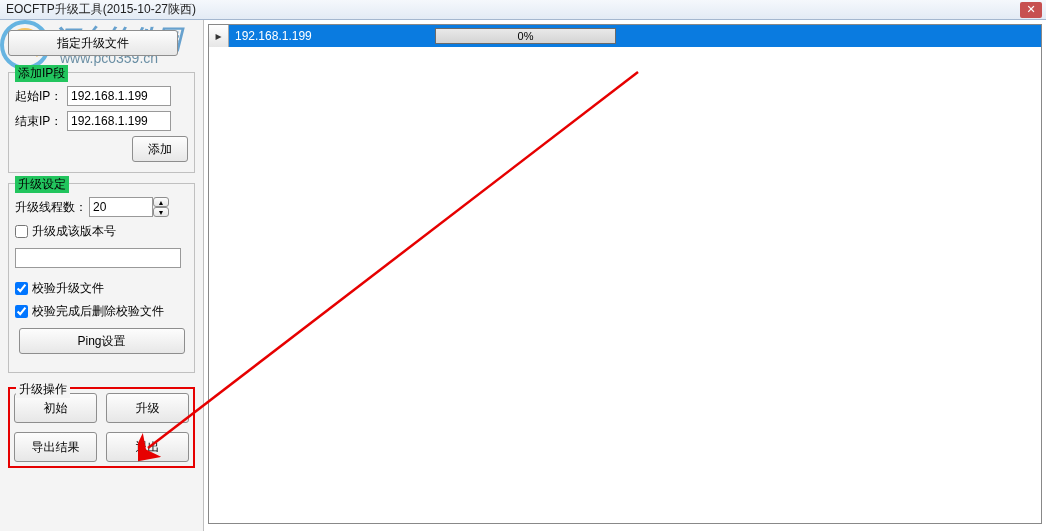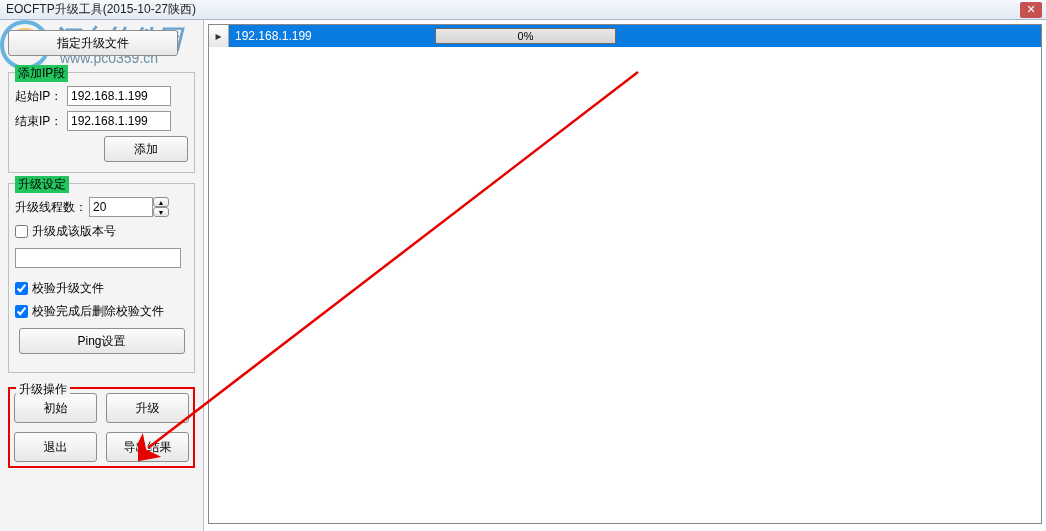--- a/index.html
+++ b/index.html
@@ -14,21 +14,21 @@
 .leftpanel { width: 204px; border-right: 1px solid #bfbfbf; padding: 6px 8px; position: relative; background: #f4f4f4; }
 
 .watermark { position: absolute; top: 0px; left: 0px; pointer-events: none; opacity: 0.6; }
 .wm-logo { width: 50px; height: 50px; border: 4px solid #0a8ad6; border-radius: 50%; display:inline-block; position: relative; }
 .wm-logo::before { content:""; position:absolute; inset:4px; border:4px solid #f7a400; border-radius:50%; border-left-color:transparent; border-bottom-color:transparent; }
 .wm-text { position:absolute; left:52px; top:2px; font-size:26px; font-weight: bold; color:#0a6bb5; font-style: italic; white-space: nowrap; }
 .wm-url { position:absolute; left:60px; top:30px; font-size:14px; color:#0c4a6e; }
 
 .btn { background: linear-gradient(#fdfdfd,#e7e7e7); border: 1px solid #8e8e8e; border-radius: 3px; height: 26px; cursor: pointer; display:inline-flex; align-items:center; justify-content:center; padding: 0 0;}
 .btn-wide { width: 170px; }
-.btn-add { width: 84px; float: right; }
+.btn-add { width: 56px; float: right; }
 .btn-ping { width: 166px; margin: 8px auto; display:flex; }
 
 .group { border: 1px solid #c0c0c0; padding: 8px 6px 10px 6px; margin-top: 10px; position: relative; background: #f4f4f4; }
 .group-title { position: absolute; top: -8px; left: 6px; background: #22c55e; padding: 0 3px; }
 
 .row { display:flex; align-items:center; margin: 5px 0; }
 .row label { min-width: 52px; }
 input[type=text] { height: 20px; border: 1px solid #999; padding: 1px 3px; width: 104px; font-size: 12px; }
 input.num { width: 64px; }
 
@@ -123,22 +123,22 @@
         <span>校验完成后删除校验文件</span>
       </div>
       <button class="btn btn-ping">Ping设置</button>
     </div>
 
     <div class="group redbox" style="margin-top:14px;">
       <span class="group-title" style="background:#f4f4f4;">升级操作</span>
       <div class="op-grid">
         <button class="btn">初始</button>
         <button class="btn">升级</button>
+        <button class="btn">导出结果</button>
         <button class="btn">退出</button>
-        <button class="btn">导出结果</button>
       </div>
     </div>
   </div>
 
   <div class="mainarea">
     <div class="table-wrap">
       <div class="trow">
         <div class="rowind">▸</div>
         <div class="td c-ip">192.168.1.199</div>
         <div class="td c-type"></div>

